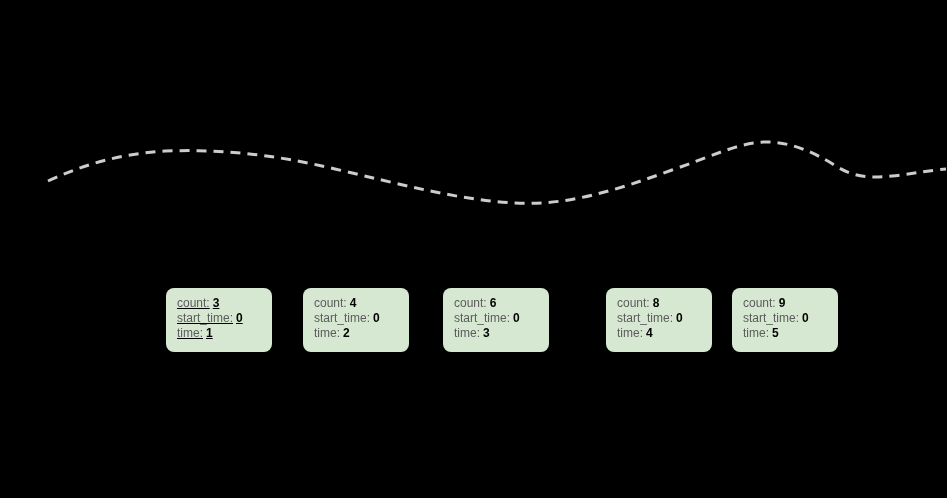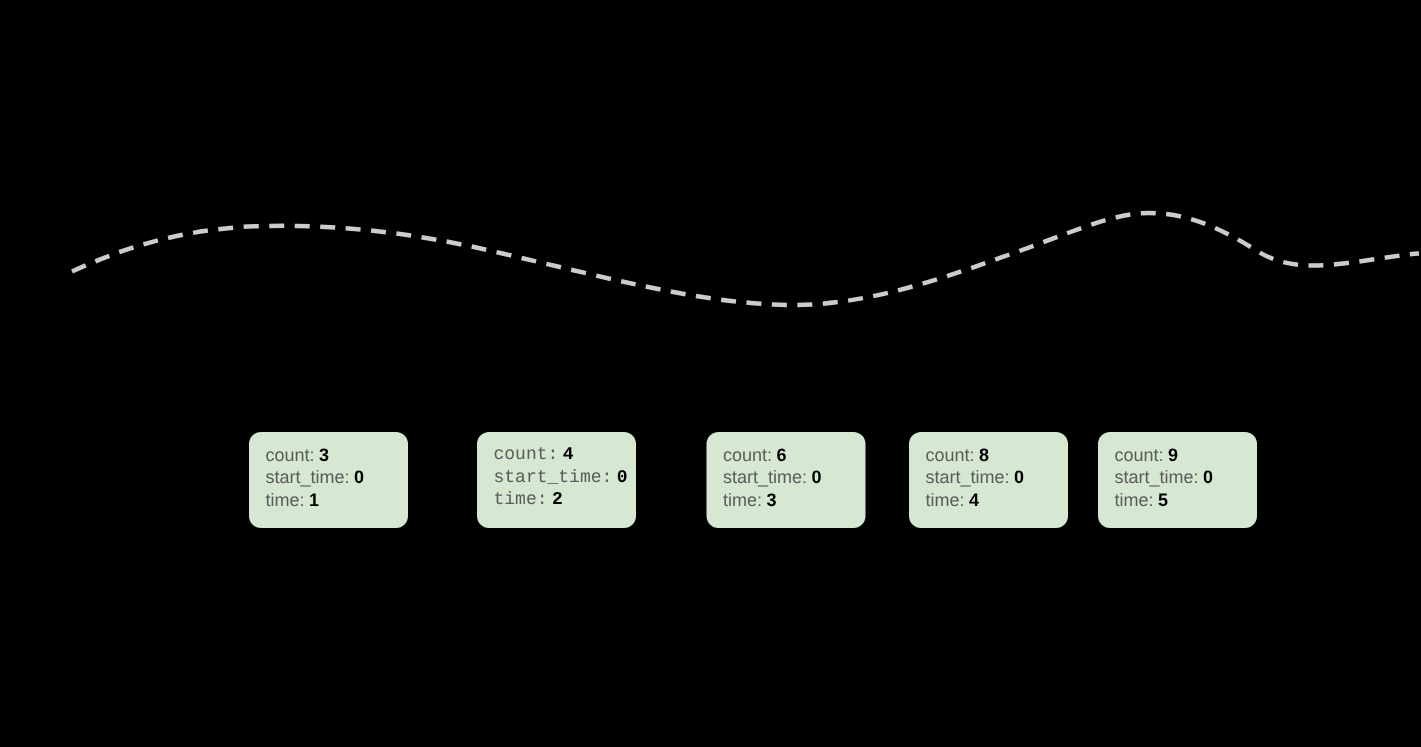--- a/index.html
+++ b/index.html
@@ -48,23 +48,23 @@
   }
   .state-box .lbl {
     color: #5b5b5b;
     font-weight: normal;
   }
   .state-box .val {
     color: #000000;
     font-weight: bold;
     margin-left: 3px;
   }
-  .box-1 { left: 166px; }
-  .box-2 { left: 318px; font-family: Liberation Mono, monospace; }
-  .box-3 { left: 443px; margin-left: 28px; }
+  .box-1 { left: 166px; text-decoration: underline; }
+  .box-2 { left: 303px; }
+  .box-3 { left: 443px; }
   .box-4 { left: 606px; }
   .box-5 { left: 711px; margin-left: 21px; }
 </style>
 </head>
 <body>
 
 <div class="canvas">
 
   <svg class="curve-svg" viewBox="0 0 947 498" xmlns="http://www.w3.org/2000/svg">
     <path class="curve" d="M 48 181

